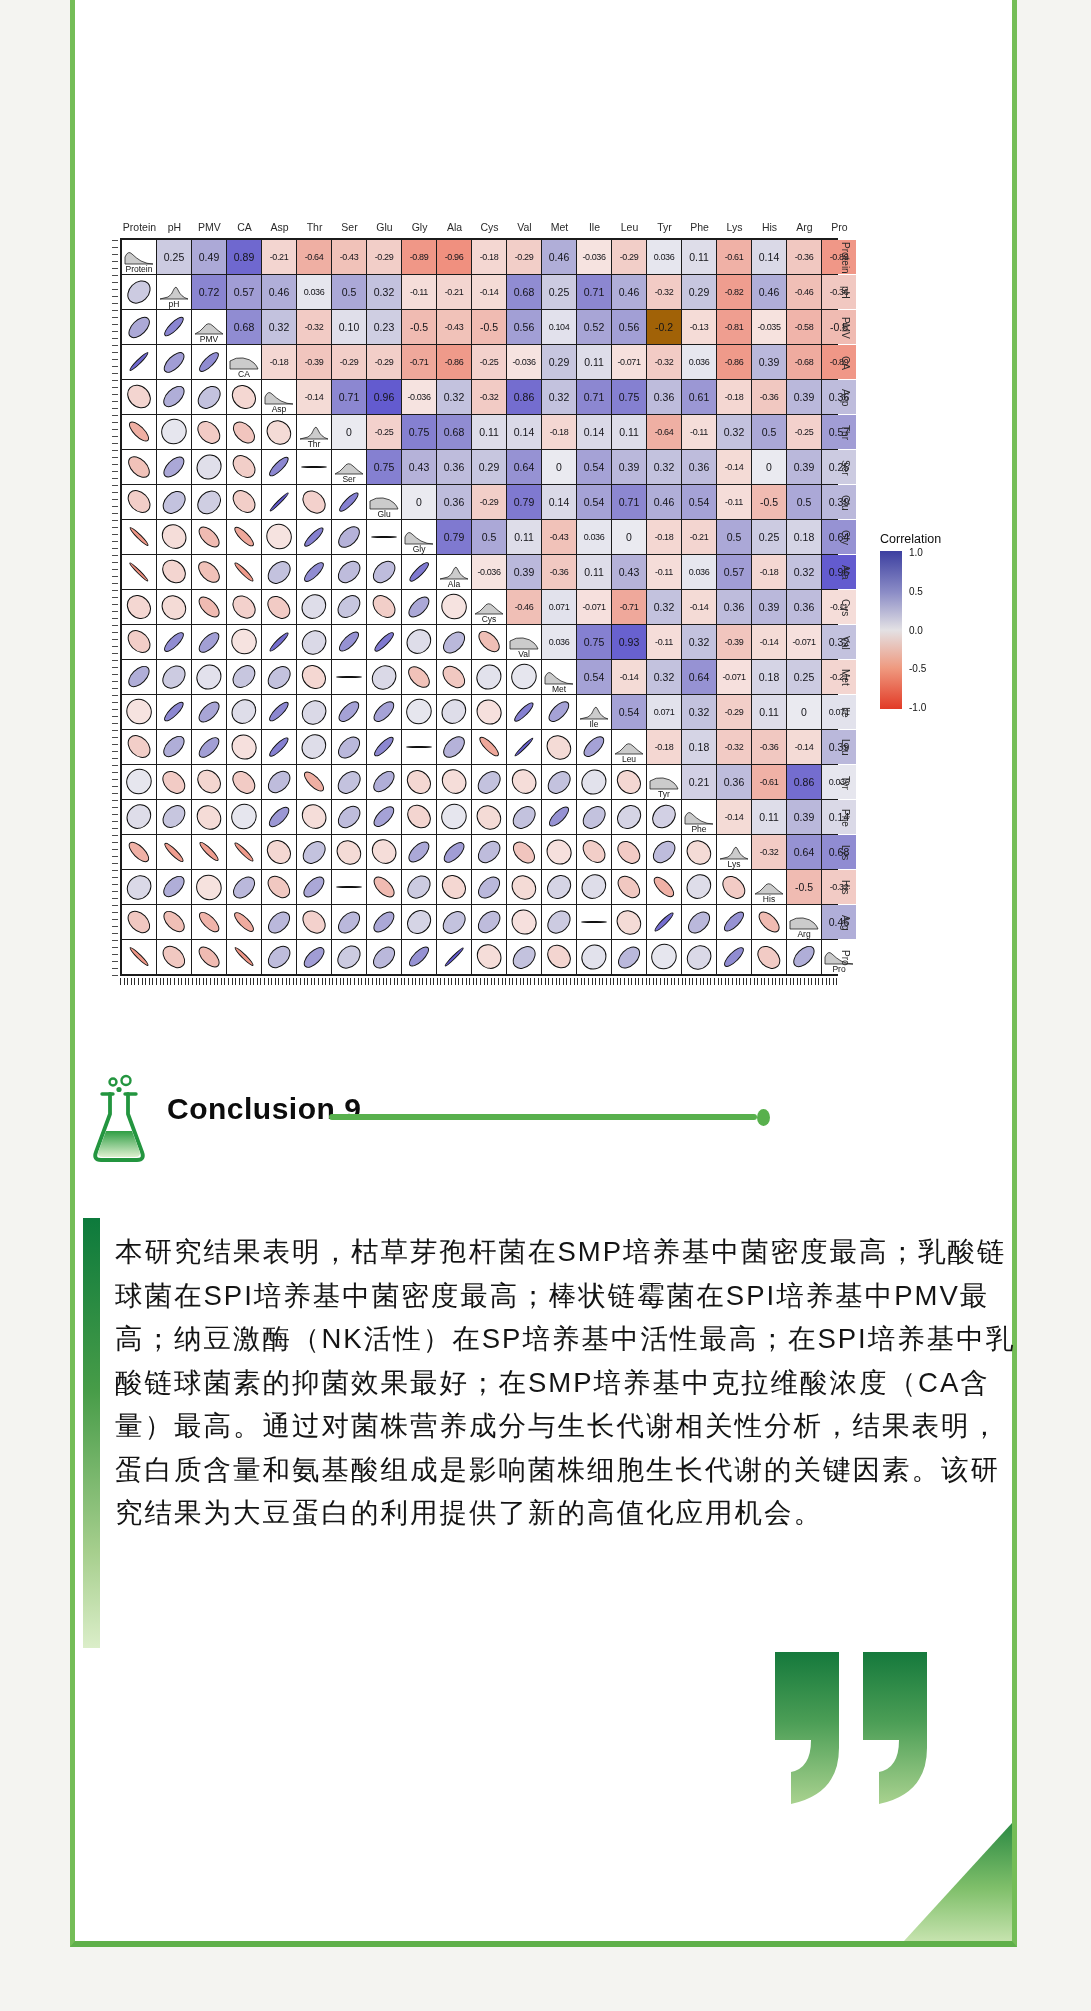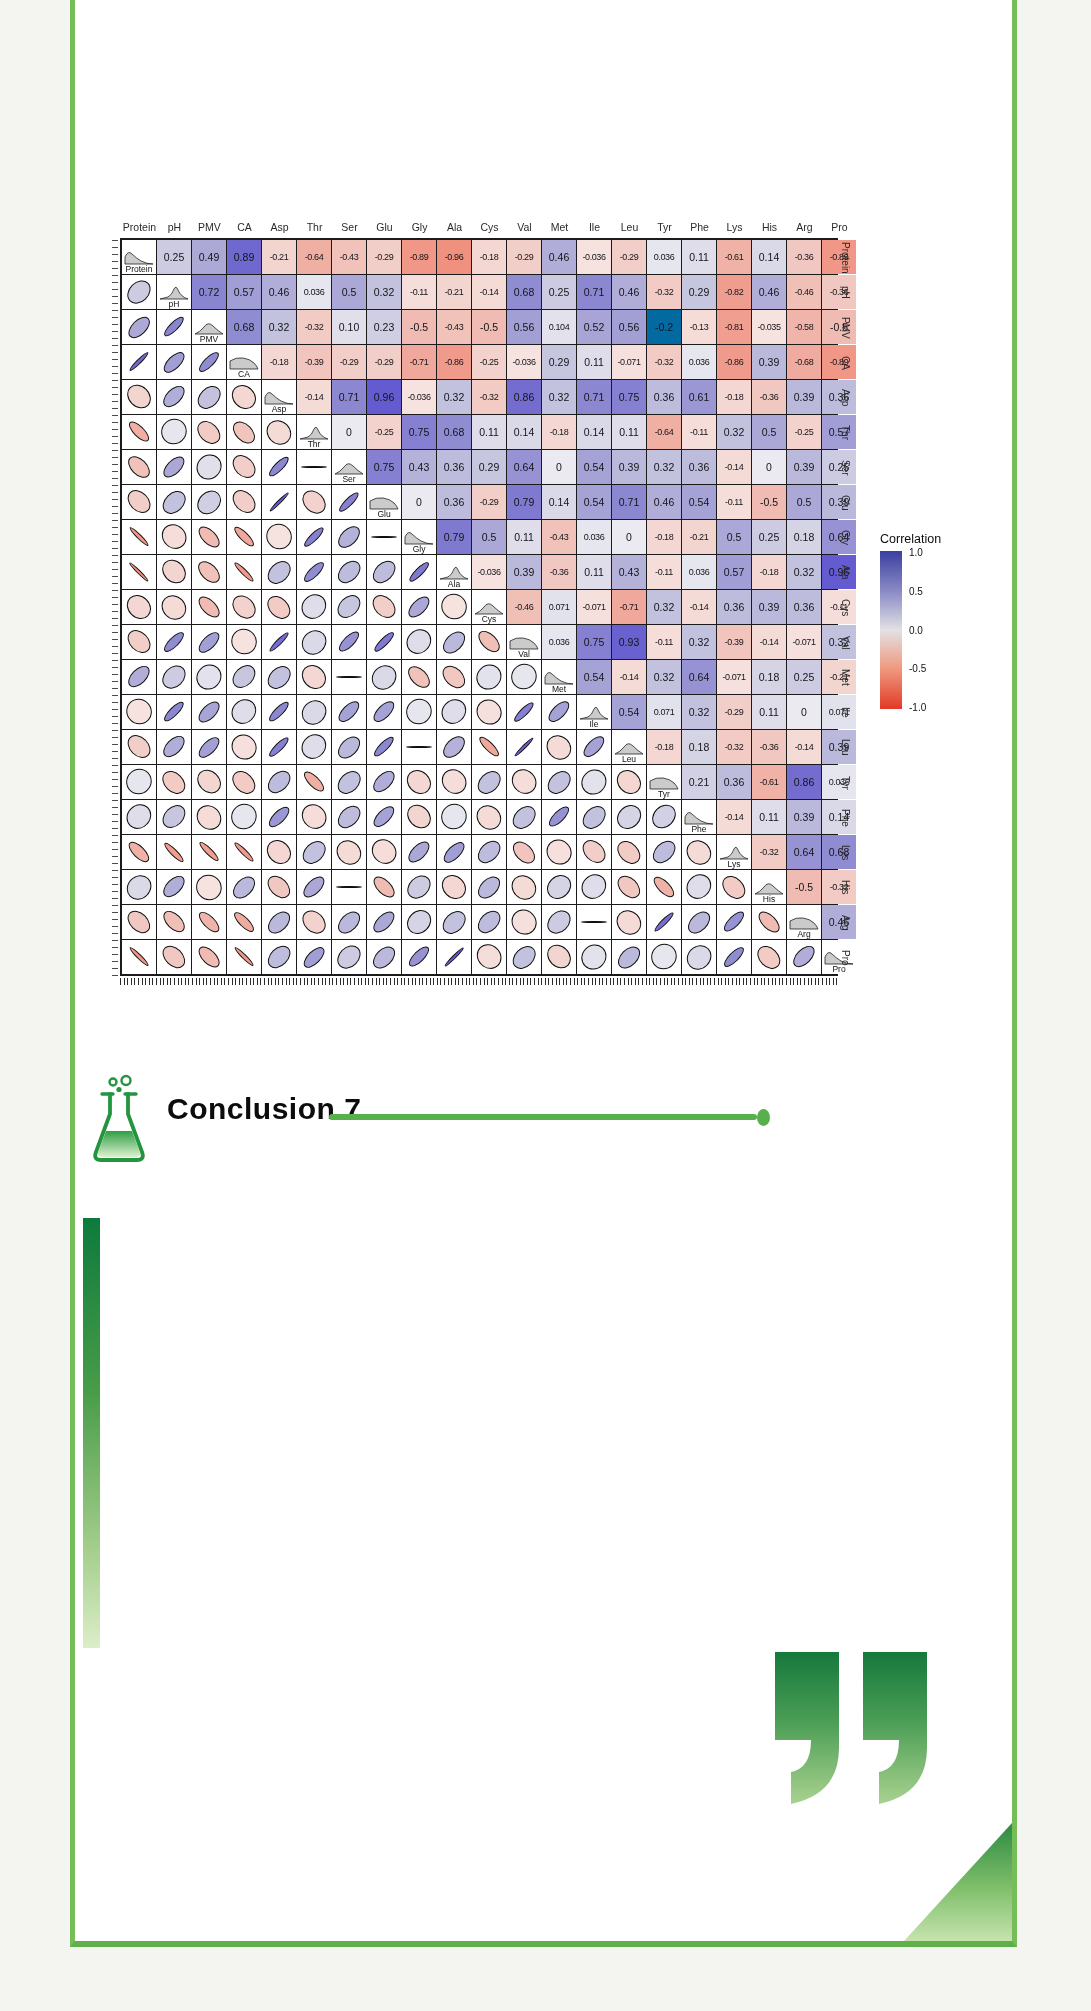--- a/index.html
+++ b/index.html
@@ -162,21 +162,21 @@
         <div class="cell val small" style="background: rgb(242, 203, 197);">-0.32</div>
         <div class="cell val" style="background: rgb(224, 223, 234);">0.10</div>
         <div class="cell val" style="background: rgb(207, 206, 226);">0.23</div>
         <div class="cell val" style="background: rgb(240, 187, 178);">-0.5</div>
         <div class="cell val small" style="background: rgb(241, 194, 185);">-0.43</div>
         <div class="cell val" style="background: rgb(240, 187, 178);">-0.5</div>
         <div class="cell val" style="background: rgb(162, 159, 213);">0.56</div>
         <div class="cell val small" style="background: rgb(226, 225, 236);">0.104</div>
         <div class="cell val" style="background: rgb(168, 165, 214);">0.52</div>
         <div class="cell val" style="background: rgb(162, 159, 213);">0.56</div>
-        <div class="cell val" style="background: #0369a1;">-0.2</div>
+        <div class="cell val" style="background: #a16207;">-0.2</div>
         <div class="cell val small" style="background: rgb(245, 220, 215);">-0.13</div>
         <div class="cell val small" style="background: rgb(239, 158, 144);">-0.81</div>
         <div class="cell val small" style="background: rgb(246, 226, 222);">-0.035</div>
         <div class="cell val small" style="background: rgb(240, 180, 170);">-0.58</div>
         <div class="cell val" style="background: rgb(240, 187, 178);">-0.5</div>
         <div class="cell">
           <div class="ellipse" style="width: 26px; height: 5.174px; background: rgb(111, 104, 207); transform: rotate(-45deg);"></div>
         </div>
         <div class="cell">
           <div class="ellipse" style="width: 26px; height: 12.662px; background: rgb(161, 157, 213); transform: rotate(-45deg);"></div>
@@ -1107,27 +1107,28 @@
             <stop offset="1" stop-color="#ddf0cf"></stop>
         </linearGradient>
       </defs>
       <circle cx="24" cy="8" r="3.5" fill="none" stroke="#23953f" stroke-width="2.4"></circle>
       <circle cx="37" cy="6.5" r="4.5" fill="none" stroke="#23953f" stroke-width="2.4"></circle>
       <circle cx="30" cy="15.5" r="2.6" fill="#23953f"></circle>
       <path d="M13 20 H24 M36 20 H47" stroke="#23953f" stroke-width="3.4" stroke-linecap="round" fill="none"></path>
       <path d="M21 20 V40 L7 78 Q4 86 12 86 H48 Q56 86 53 78 L39 40 V20" fill="none" stroke="#23953f" stroke-width="3.8" stroke-linejoin="round" stroke-linecap="round"></path>
       <path d="M17 57 H43 L50.5 77 Q52.5 83 46 83 H14 Q7.5 83 9.5 77 Z" fill="url(#liq)"></path>
     </svg>
-    <h2 class="conc-title">Conclusion 7</h2>
+    <h2 class="conc-title">Conclusion 9</h2>
     <div class="conc-line">
       <div class="conc-dot"></div>
     </div>
   </div>
 
   <div class="quote-bar"></div>
+  <p class="conc-body">本研究结果表明，枯草芽孢杆菌在SMP培养基中菌密度最高；乳酸链球菌在SPI培养基中菌密度最高；棒状链霉菌在SPI培养基中PMV最高；纳豆激酶（NK活性）在SP培养基中活性最高；在SPI培养基中乳酸链球菌素的抑菌效果最好；在SMP培养基中克拉维酸浓度（CA含量）最高。通过对菌株营养成分与生长代谢相关性分析，结果表明，蛋白质含量和氨基酸组成是影响菌株细胞生长代谢的关键因素。该研究结果为大豆蛋白的利用提供了新的高值化应用机会。</p>
 
   <div class="quote-marks">
     <div class="qmark"></div>
     <div class="qmark"></div>
   </div>
 
   <div class="corner-triangle"></div>
 </div>
 
 </body></html>

